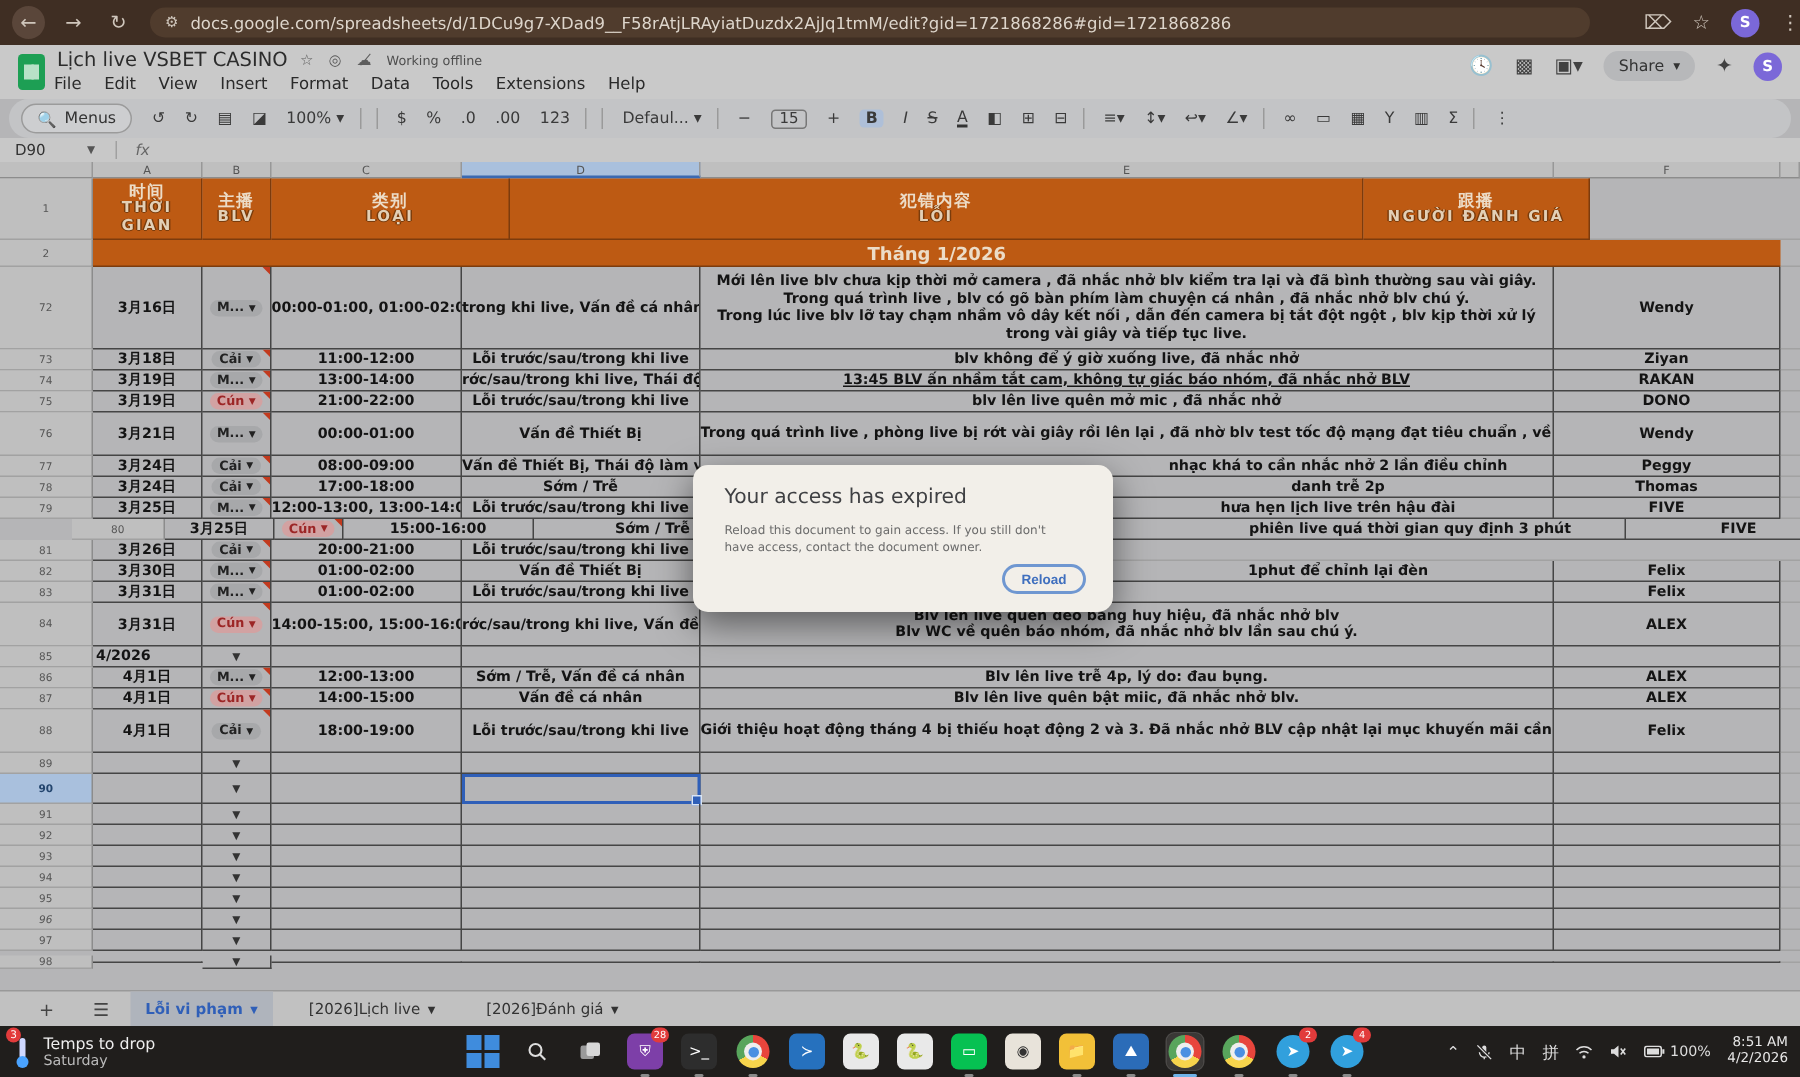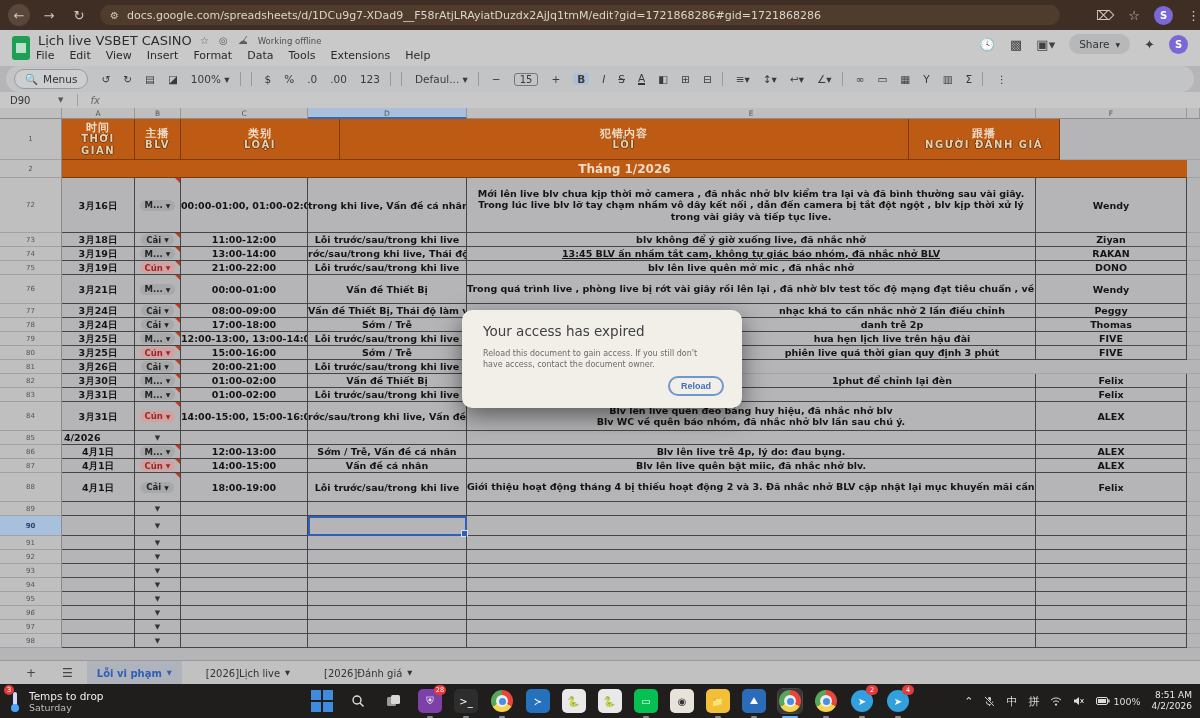--- a/index.html
+++ b/index.html
@@ -268,20 +268,21 @@
         <div class="gut">72</div>
         <div class="cell oneline" style="width: 73px; flex: 0 0 73px; line-height: 55px;">3月16日</div>
         <div class="cell bnote" style="width: 46px; flex: 0 0 46px; display: flex; align-items: center; justify-content: center; position: relative;">
           <span class="chip">M...<span class="da">▼</span></span>
         </div>
         <div class="cell oneline" style="width: 127px; flex: 0 0 127px; line-height: 55px;">00:00-01:00, 01:00-02:00</div>
         <div class="cell oneline" style="width: 159px; flex: 0 0 159px; line-height: 55px;">trong khi live, Vấn đề cá nhân, V</div>
         <div class="cell" style="width: 569px; flex: 0 0 569px;">
           <div class="mline">
             <div style="white-space: normal;">Mới lên live blv chưa kịp thời mở camera , đã nhắc nhở blv kiểm tra lại và đã bình thường sau vài giây.</div>
+            <div style="white-space: normal;">Trong quá trình live , blv có gõ bàn phím làm chuyện cá nhân , đã nhắc nhở blv chú ý.</div>
             <div style="white-space: normal;">Trong lúc live blv lỡ tay chạm nhầm vô dây kết nối , dẫn đến camera bị tắt đột ngột , blv kịp thời xử lý trong vài giây và tiếp tục live.</div>
           </div>
         </div>
         <div class="cell oneline" style="width: 151px; flex: 0 0 151px; line-height: 55px;">Wendy</div>
         <div class="fillcol"></div>
       </div>
       <div class="grow" style="height: 14px;">
         <div class="gut">73</div>
         <div class="cell oneline" style="width: 73px; flex: 0 0 73px; line-height: 14px;">3月18日</div>
         <div class="cell bnote" style="width: 46px; flex: 0 0 46px; display: flex; align-items: center; justify-content: center; position: relative;">
@@ -386,21 +387,21 @@
         <div class="cell oneline" style="width: 127px; flex: 0 0 127px; line-height: 14px;">12:00-13:00, 13:00-14:00</div>
         <div class="cell oneline" style="width: 159px; flex: 0 0 159px; line-height: 14px;">Lỗi trước/sau/trong khi live</div>
         <div class="cell" style="width: 569px; flex: 0 0 569px;">
           <div class="mline peek">
             <div style="white-space: nowrap;">hưa hẹn lịch live trên hậu đài</div>
           </div>
         </div>
         <div class="cell oneline" style="width: 151px; flex: 0 0 151px; line-height: 14px;">FIVE</div>
         <div class="fillcol"></div>
       </div>
-      <div class="grow" style="height: 14px;">
+      <div class="grow" style="height: 14px; padding-left: 48px;">
         <div class="gut">80</div>
         <div class="cell oneline" style="width: 73px; flex: 0 0 73px; line-height: 14px;">3月25日</div>
         <div class="cell bnote" style="width: 46px; flex: 0 0 46px; display: flex; align-items: center; justify-content: center; position: relative;">
           <span class="chip red">Cún<span class="da">▼</span></span>
         </div>
         <div class="cell oneline" style="width: 127px; flex: 0 0 127px; line-height: 14px;">15:00-16:00</div>
         <div class="cell oneline" style="width: 159px; flex: 0 0 159px; line-height: 14px;">Sớm / Trễ</div>
         <div class="cell" style="width: 569px; flex: 0 0 569px;">
           <div class="mline peek">
             <div style="white-space: nowrap;">phiên live quá thời gian quy định 3 phút</div>
@@ -631,21 +632,21 @@
         <div class="cell oneline" style="width: 73px; flex: 0 0 73px; line-height: 14px;"></div>
         <div class="cell" style="width: 46px; flex: 0 0 46px; display: flex; align-items: center; justify-content: center; position: relative;">
           <span class="plaindd">▼</span>
         </div>
         <div class="cell oneline" style="width: 127px; flex: 0 0 127px; line-height: 14px;"></div>
         <div class="cell oneline" style="width: 159px; flex: 0 0 159px; line-height: 14px;"></div>
         <div class="cell" style="width: 569px; flex: 0 0 569px;"></div>
         <div class="cell oneline" style="width: 151px; flex: 0 0 151px; line-height: 14px;"></div>
         <div class="fillcol"></div>
       </div>
-      <div class="grow" style="height: 14px;">
+      <div class="grow" style="height: 14px; align-items: center;">
         <div class="gut">98</div>
         <div class="cell oneline" style="width: 73px; flex: 0 0 73px; line-height: 14px;"></div>
         <div class="cell" style="width: 46px; flex: 0 0 46px; display: flex; align-items: center; justify-content: center; position: relative;">
           <span class="plaindd">▼</span>
         </div>
         <div class="cell oneline" style="width: 127px; flex: 0 0 127px; line-height: 14px;"></div>
         <div class="cell oneline" style="width: 159px; flex: 0 0 159px; line-height: 14px;"></div>
         <div class="cell" style="width: 569px; flex: 0 0 569px;"></div>
         <div class="cell oneline" style="width: 151px; flex: 0 0 151px; line-height: 14px;"></div>
         <div class="fillcol"></div>

